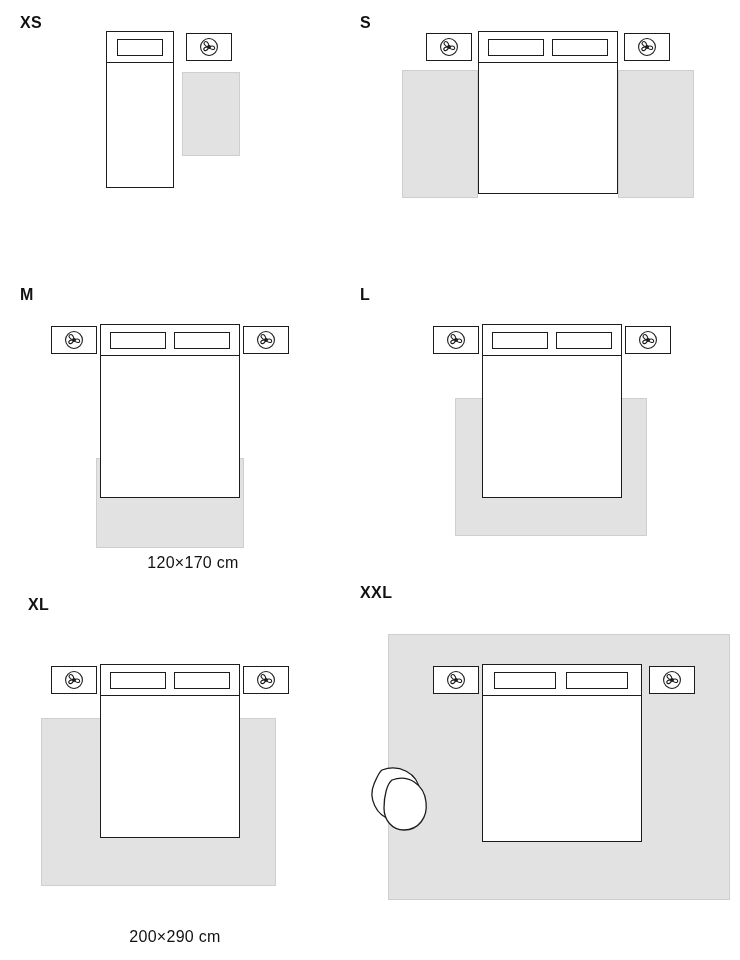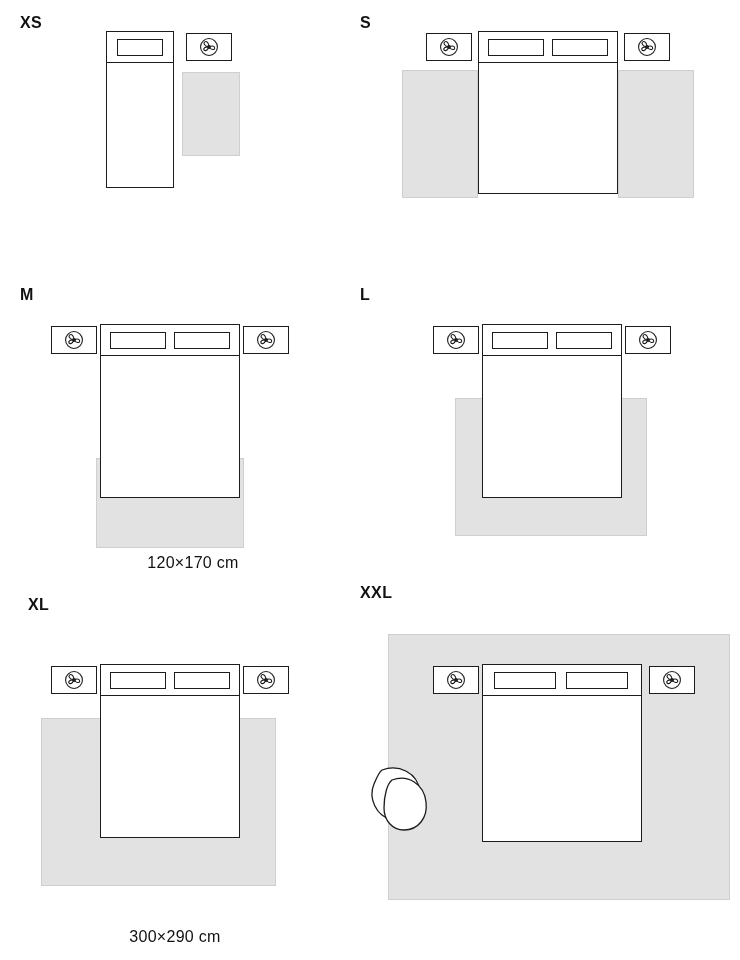--- a/index.html
+++ b/index.html
@@ -239,21 +239,21 @@
           <circle cx="12" cy="12" r="1.5" fill="none" stroke="#1c1c1c" stroke-width="1.2"></circle>
         </svg>
       </div>
 
       <div class="bed-body" style="left:100px;top:46px;width:140px;height:144px;"></div>
       <div class="headboard" style="left:100px;top:16px;width:140px;height:32px;"></div>
       <div class="pillow" style="left:110px;top:24px;width:56px;height:17px;"></div>
       <div class="pillow" style="left:174px;top:24px;width:56px;height:17px;"></div>
     </div>
 
-    <div class="dim-label" style="position:absolute;left:0;top:350px;width:350px;">300×290 cm</div>
+    <div class="dim-label" style="position:absolute;left:0;top:350px;width:350px;">200×290 cm</div>
   </div>
 
   <div class="cell" style="left:350px;top:578px;width:390px;height:382px;">
     <div class="size-label" style="position:absolute;left:10px;top:6px;text-align:right;">XXL</div>
 
     <div class="stage" style="left:0;top:70px;width:390px;height:260px;">
 
       <div class="rug" style="left:38px;top:-14px;width:342px;height:266px;"></div>
 
       <div class="chair" style="left:12px;top:110px;width:86px;height:86px;">

